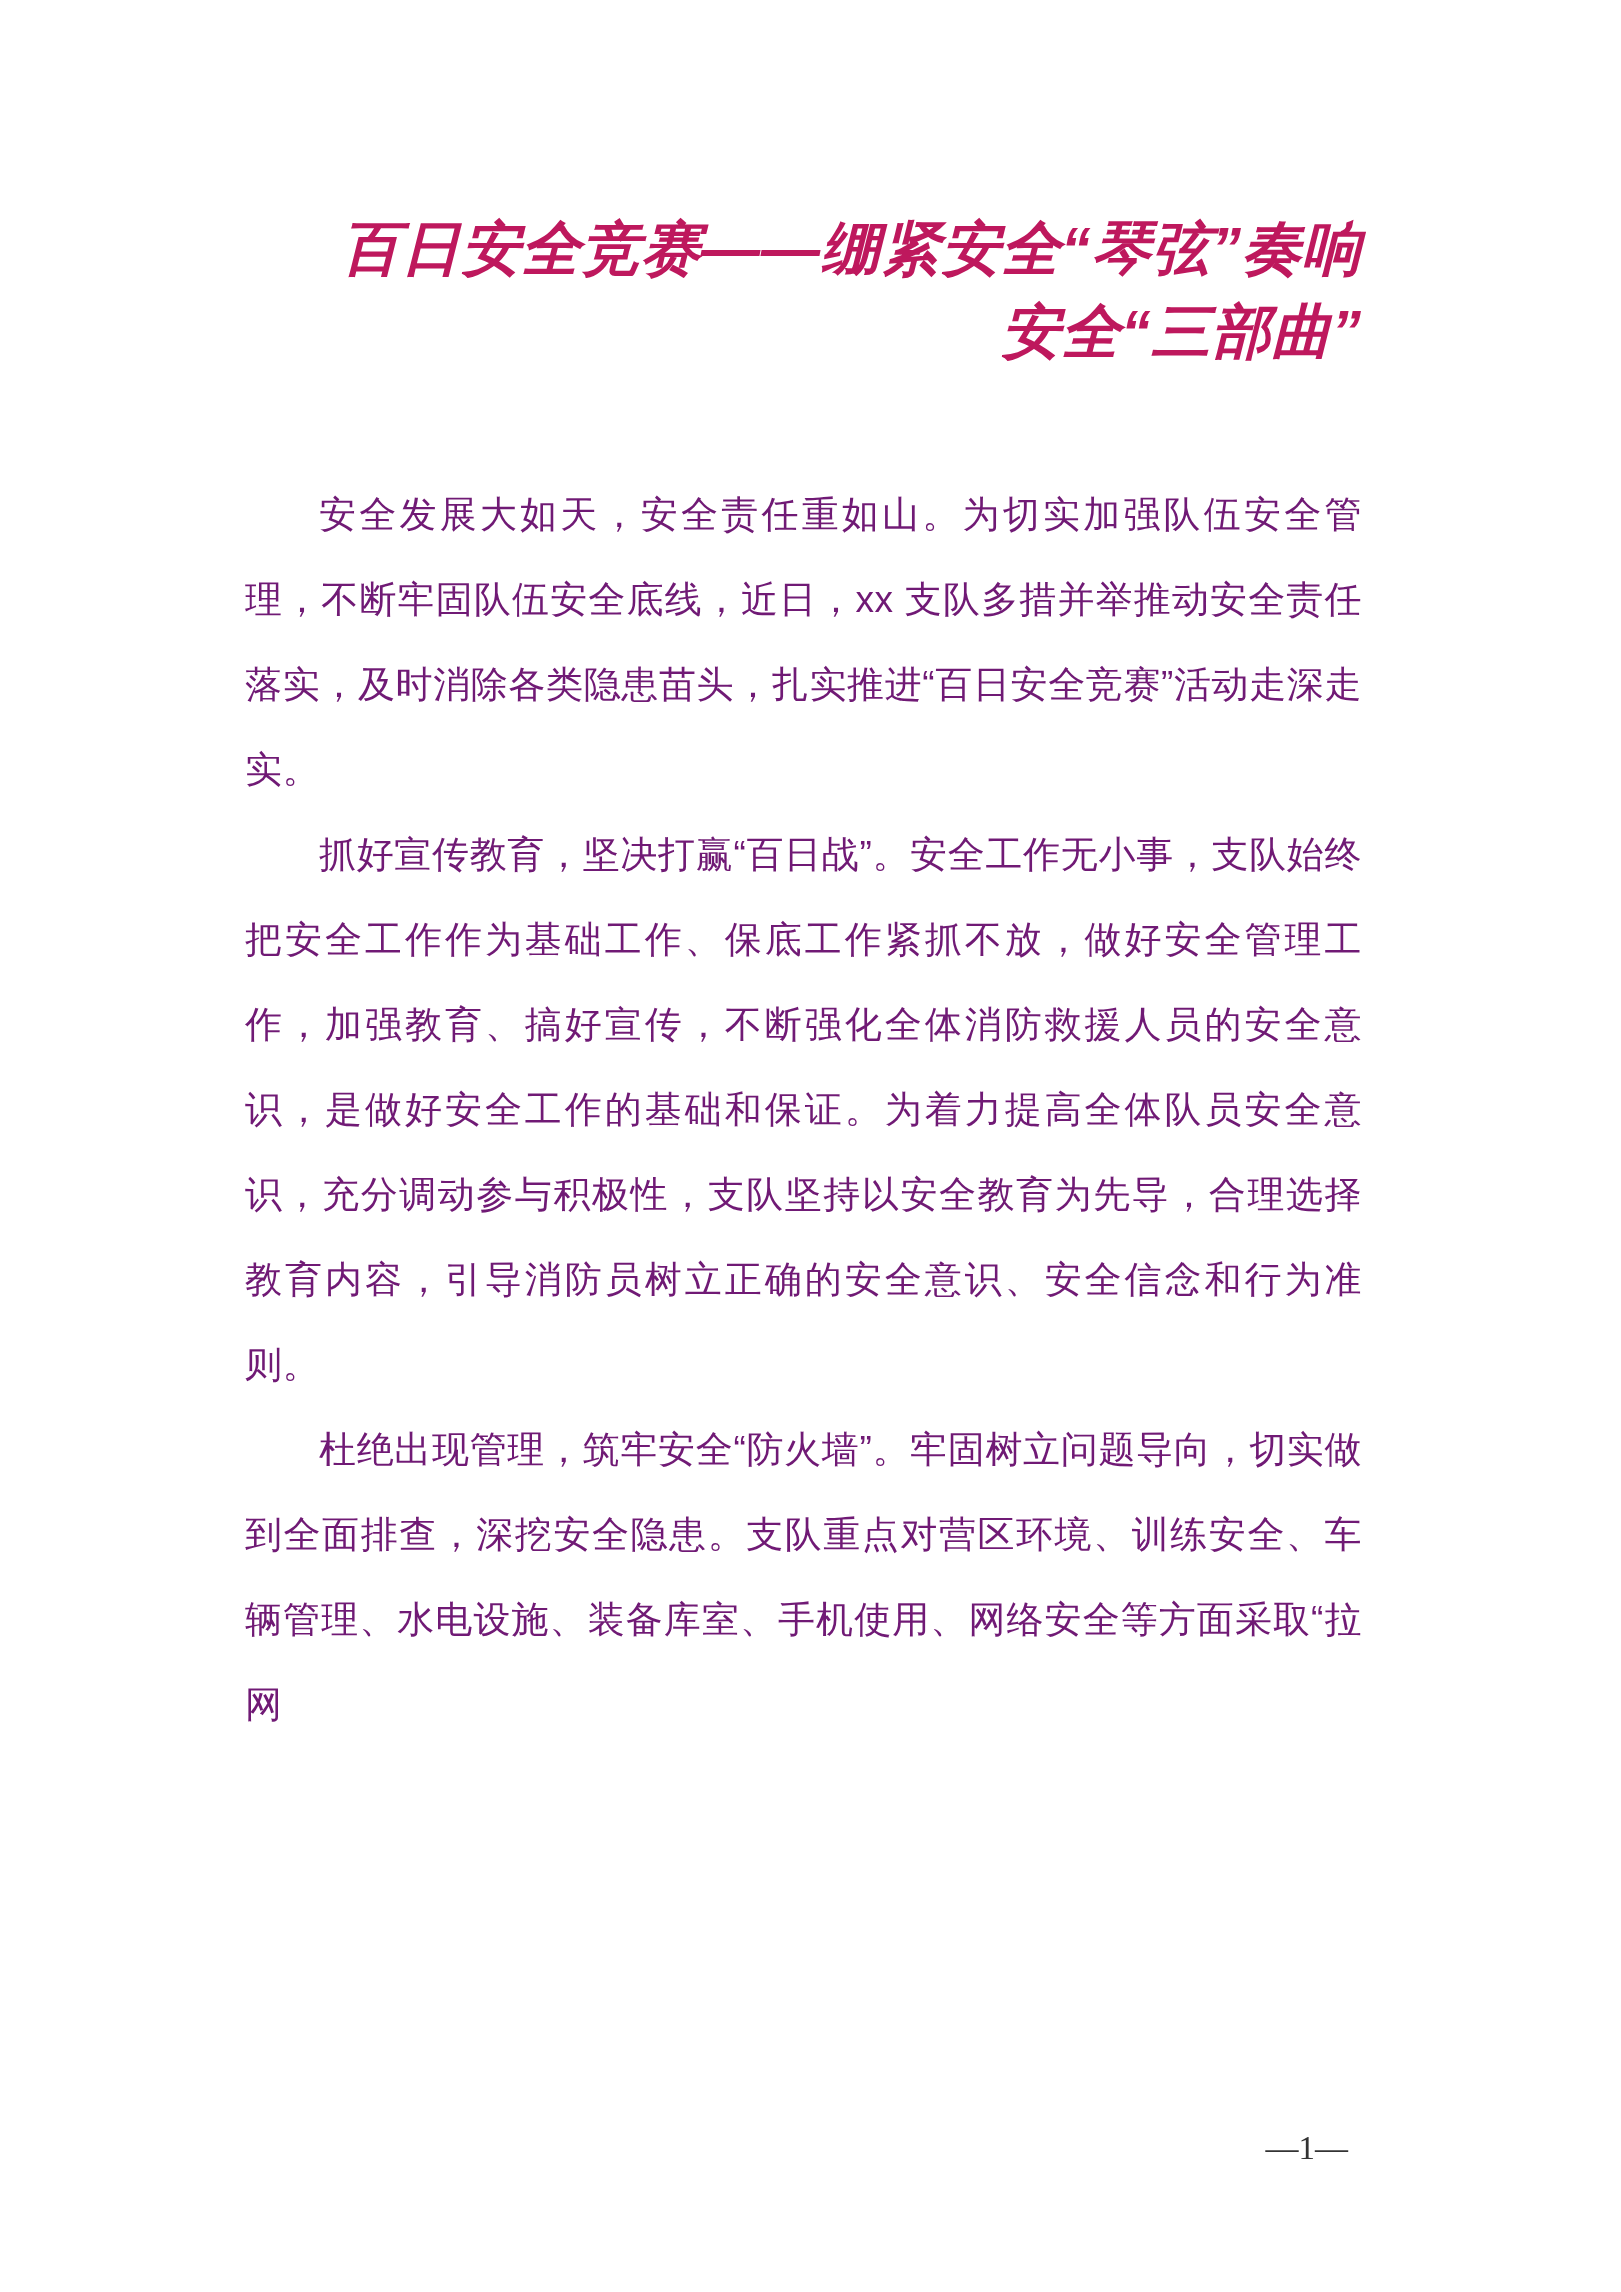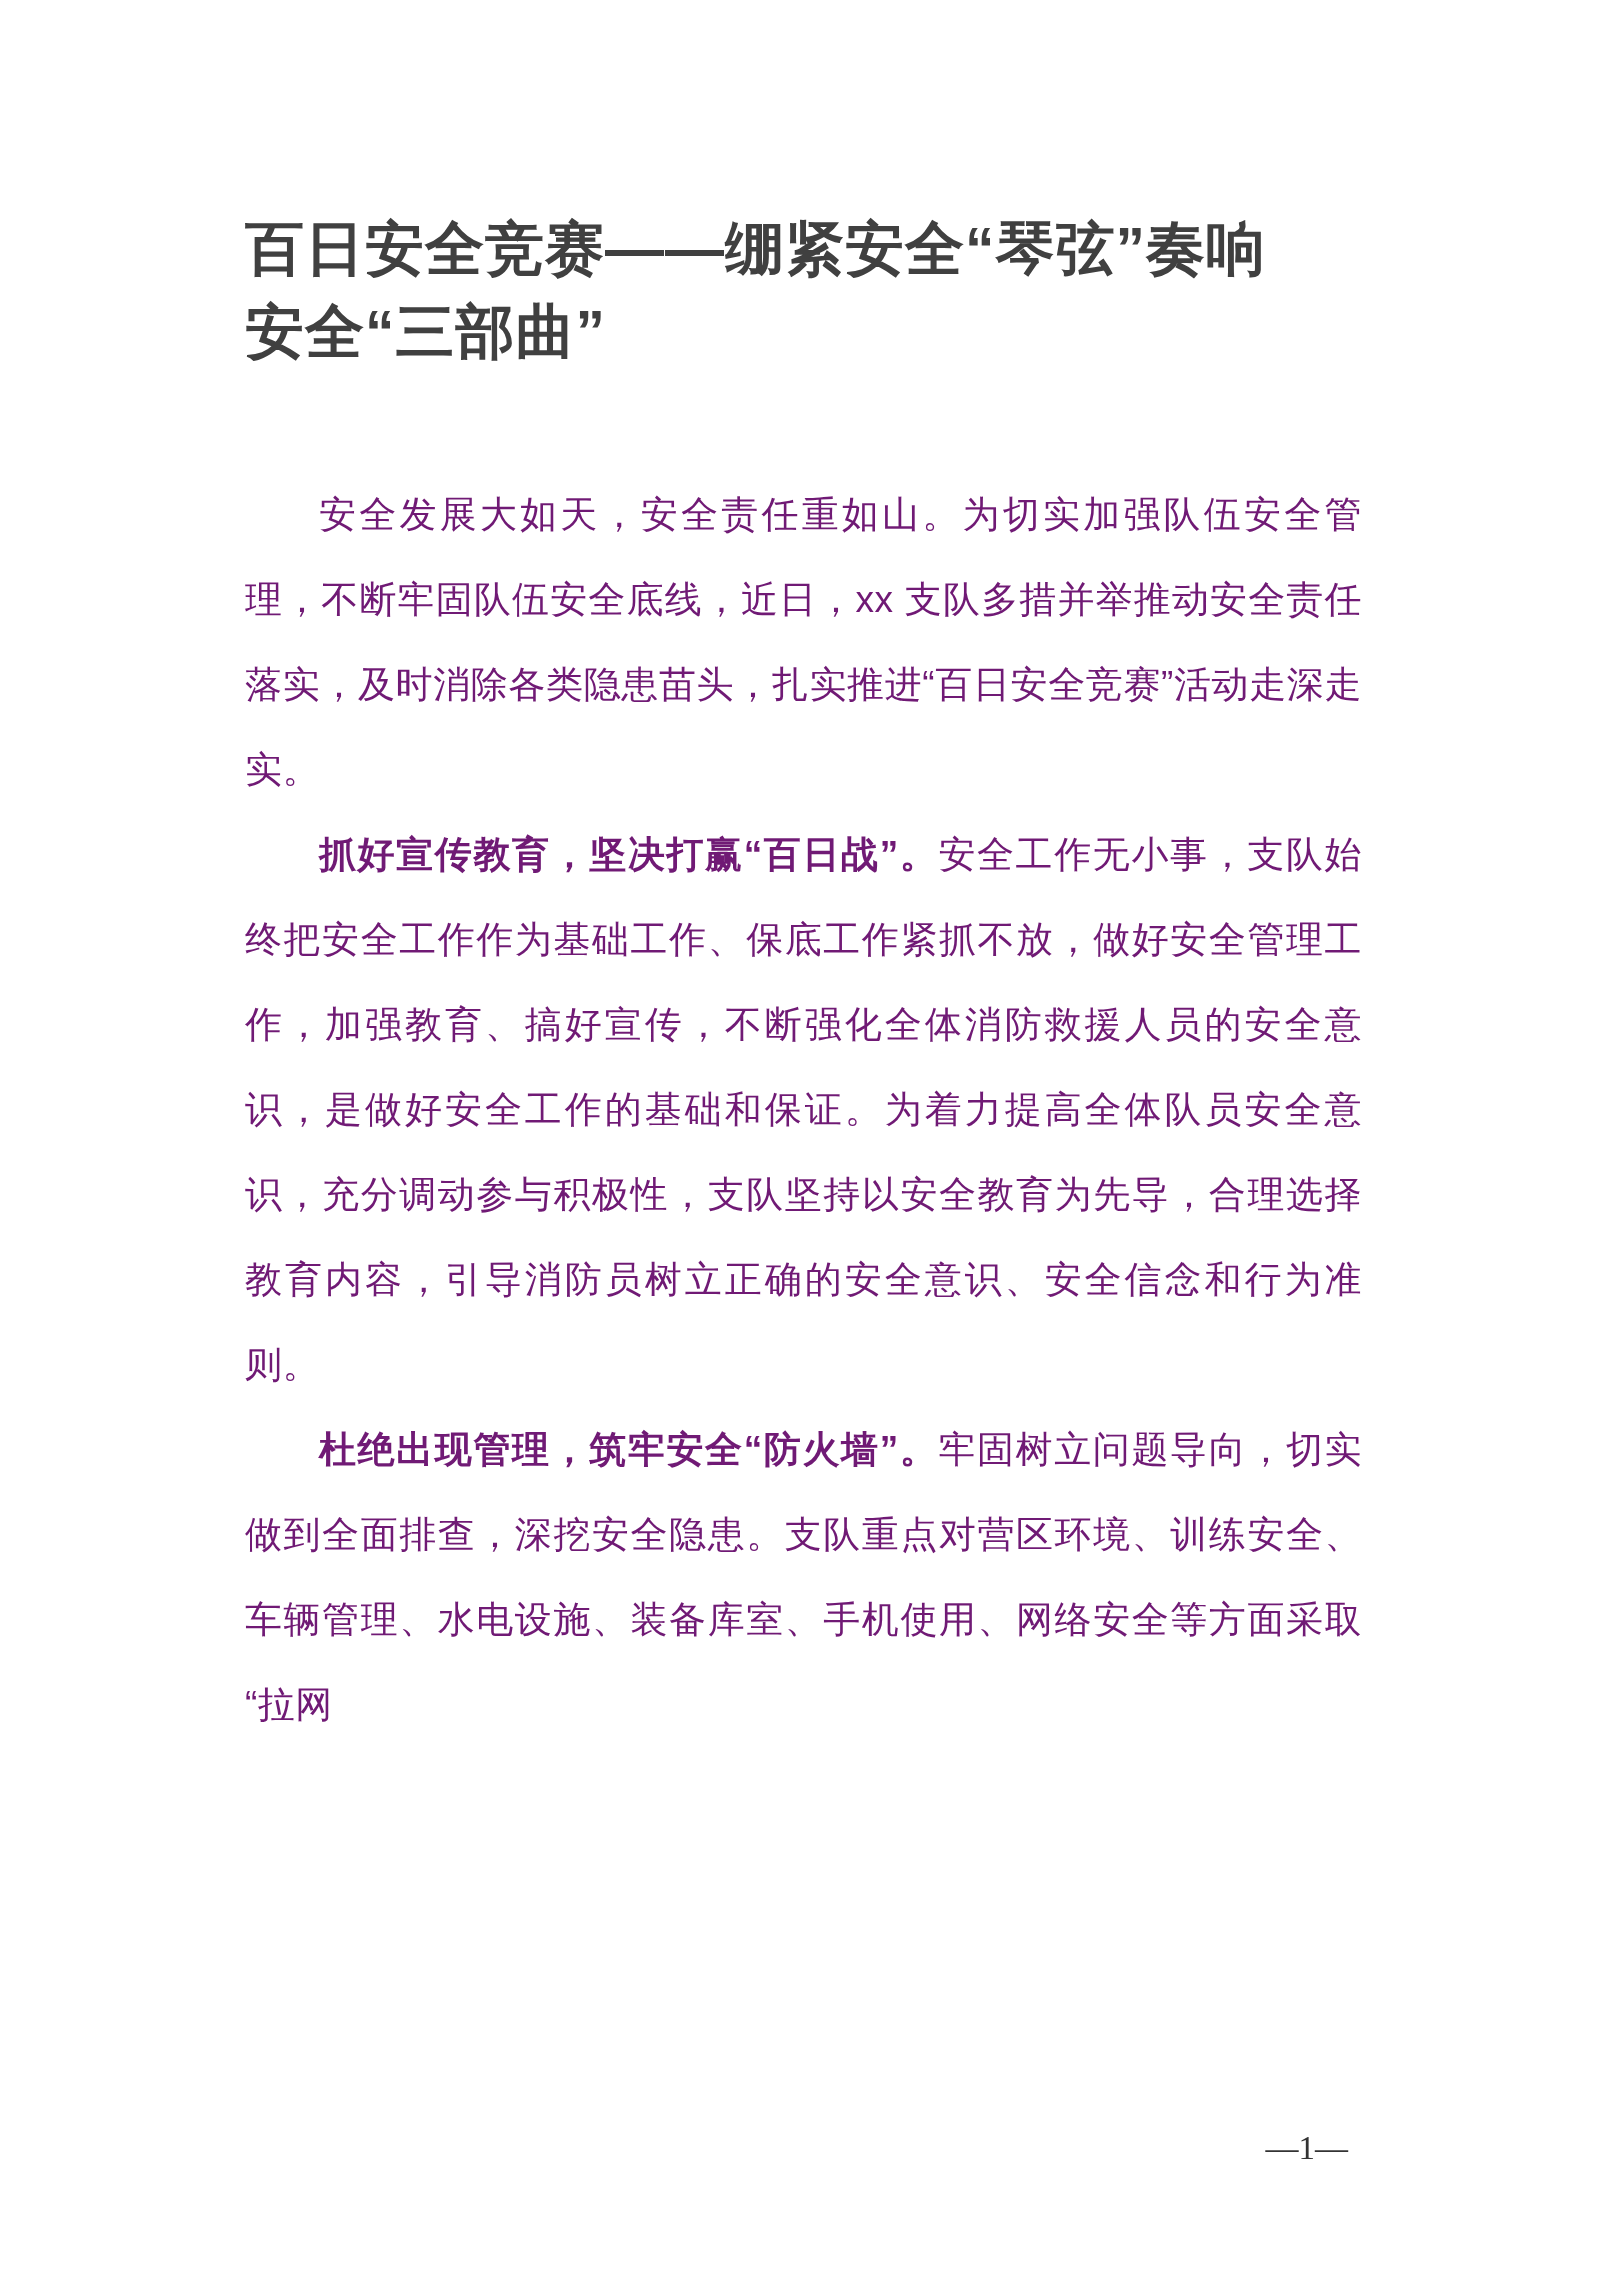--- a/index.html
+++ b/index.html
@@ -16,38 +16,39 @@
     padding: 208px 259px 0 245px;
     overflow: hidden;
     font-family: "Liberation Sans", "DejaVu Sans", sans-serif;
     color: #333333;
   }
   .title {
     margin: 0 0 98px 0;
     font-size: 59px;
     font-weight: 700;
     line-height: 83px;
-    text-align: left;
+    text-align: right;
     letter-spacing: 1px;
-    color: #404040;
+    color: #be185d;
+    font-style: italic;
   }
   .title-line {
     display: block;
   }
   .body-text p {
     margin: 0;
     font-size: 37px;
     line-height: 85px;
     text-align: justify;
     text-indent: 2em;
     letter-spacing: 0.5px;
     color: #701a75;
   }
   .body-text .lead {
-    font-weight: 700;
+    font-weight: 400;
   }
   .footer-page-number {
     position: absolute;
     top: 2129px;
     right: 273px;
     font-size: 33px;
     line-height: 39px;
     font-family: "Liberation Serif", "DejaVu Serif", serif;
     color: #333333;
   }

